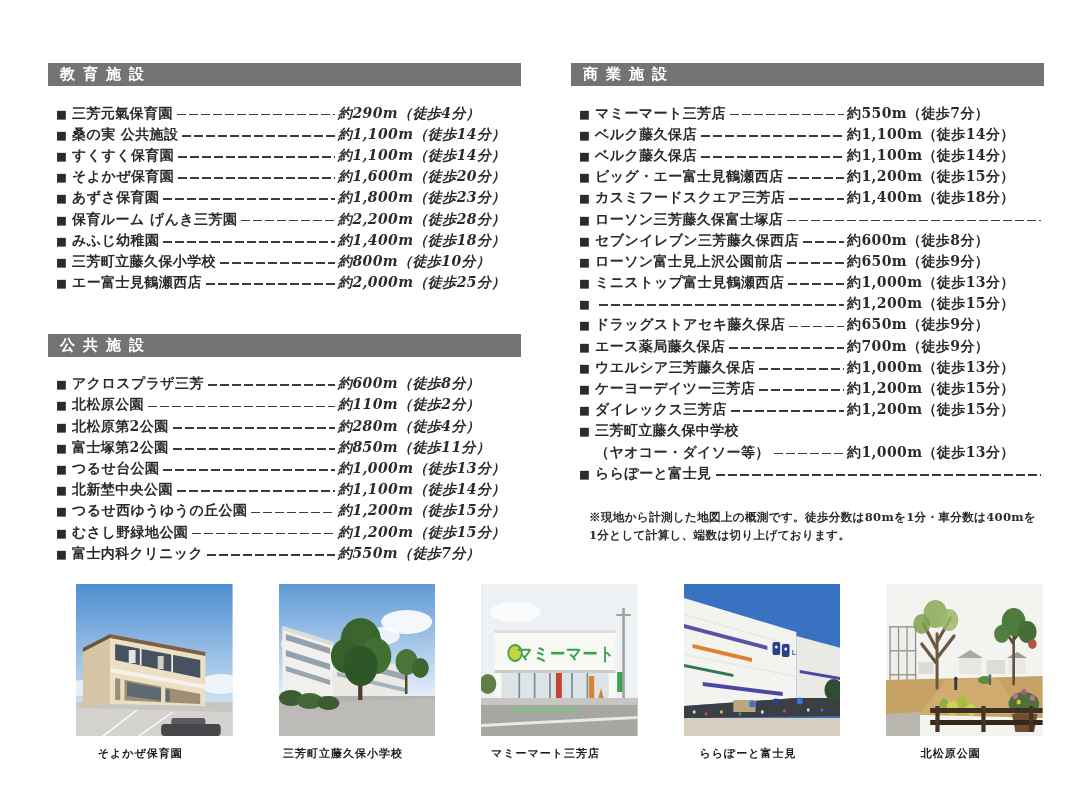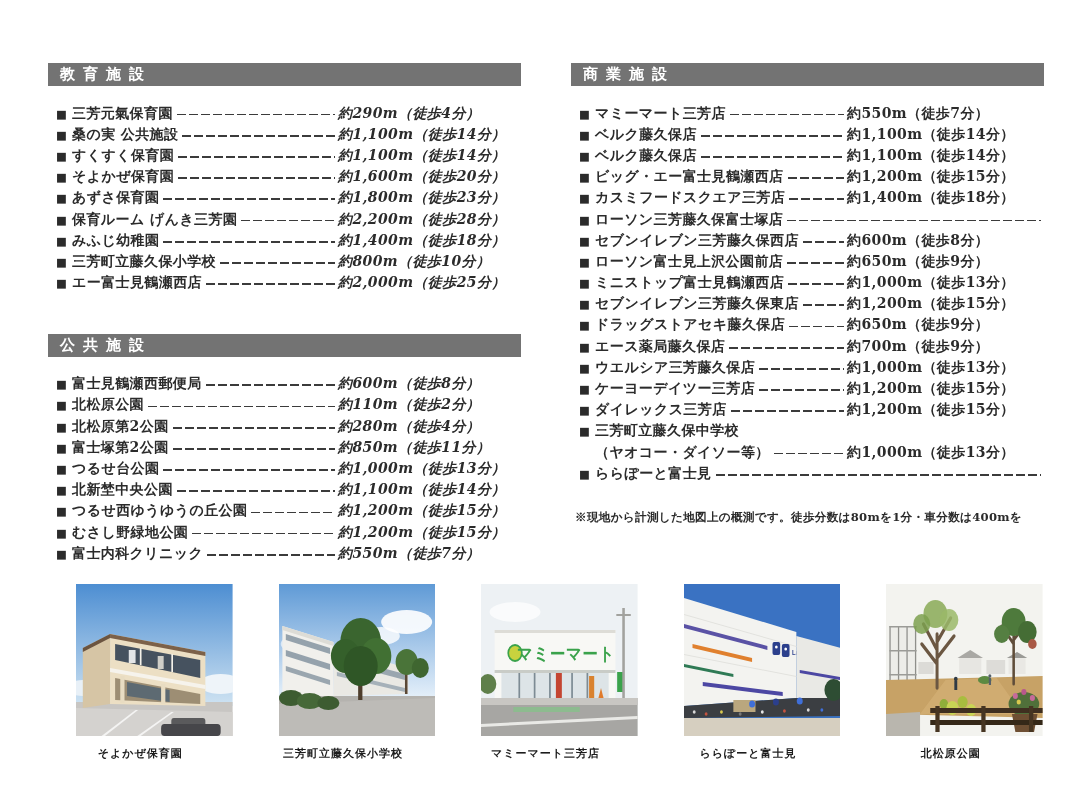--- a/index.html
+++ b/index.html
@@ -22,21 +22,21 @@
   .fname{flex:none;white-space:pre;}
   .leader{
     flex:1;height:1.8px;margin:2px 3px 0 4px;
     background:repeating-linear-gradient(90deg,#3b3b3b 0 9px,transparent 9px 12px);
   }
   .dist{flex:none;white-space:pre;}
   .col-left .dist{width:183px;font-style:italic;}
   .col-right .dist{width:197px;}
   .sec-gap{margin-top:40px;text-align:right;}
   .note{
-    margin:25px 0 0 4px;font-size:11.6px;line-height:17.6px;font-weight:600;
+    margin:25px 0 0 18px;font-size:11.6px;line-height:17.6px;font-weight:600;
     letter-spacing:0.3px;color:#2b2b2b;
   }
   .photos{display:flex;gap:18px;margin-top:20px;}
   .photos figure{margin:0;flex:1;min-width:0;}
   .ph{height:152px;margin-left:28px;}
   .ph svg{display:block;width:100%;height:152px;}
   figcaption{
     text-align:center;font-size:11px;font-weight:bold;margin-top:10px;letter-spacing:1px;
     font-family:"DejaVu Sans","Liberation Sans",sans-serif;color:#1c1c1c;
   }
@@ -108,21 +108,21 @@
     <span class="dist">約2,000m（徒歩25分）</span>
   </div>
         </div>
 
       <div class="sec-bar sec-gap">
         <span>公共施設</span>
       </div>
       <div class="list">
           <div class="row">
     <span class="bullet">■</span>
-    <span class="fname">富士見鶴瀬西郵便局</span>
+    <span class="fname">アクロスプラザ三芳</span>
     <span class="leader"></span>
     <span class="dist">約600m（徒歩8分）</span>
   </div>
           <div class="row">
     <span class="bullet">■</span>
     <span class="fname">北松原公園</span>
     <span class="leader"></span>
     <span class="dist">約110m（徒歩2分）</span>
   </div>
           <div class="row">
@@ -223,21 +223,20 @@
     <span class="dist">約650m（徒歩9分）</span>
   </div>
           <div class="row">
     <span class="bullet">■</span>
     <span class="fname">ミニストップ富士見鶴瀬西店</span>
     <span class="leader"></span>
     <span class="dist">約1,000m（徒歩13分）</span>
   </div>
           <div class="row">
     <span class="bullet">■</span>
-    <span class="fname">セブンイレブン三芳藤久保東店</span>
     <span class="leader"></span>
     <span class="dist">約1,200m（徒歩15分）</span>
   </div>
           <div class="row">
     <span class="bullet">■</span>
     <span class="fname">ドラッグストアセキ藤久保店</span>
     <span class="leader"></span>
     <span class="dist">約650m（徒歩9分）</span>
   </div>
           <div class="row">
@@ -277,20 +276,21 @@
   </div>
           <div class="row">
     <span class="bullet">■</span>
     <span class="fname">ららぽーと富士見</span>
     <span class="leader"></span>
   </div>
         </div>
 
       <p class="note">
         <span>※現地から計測した地図上の概測です。徒歩分数は80mを1分・車分数は400mを</span><br>
+        <span>1分として計算し、端数は切り上げております。</span>
       </p>
     </div>
   </div>
 
   <div class="photos">
 
     <figure>
       <div class="ph">
         <svg viewBox="0 0 184 152" preserveAspectRatio="none">
           <defs>

